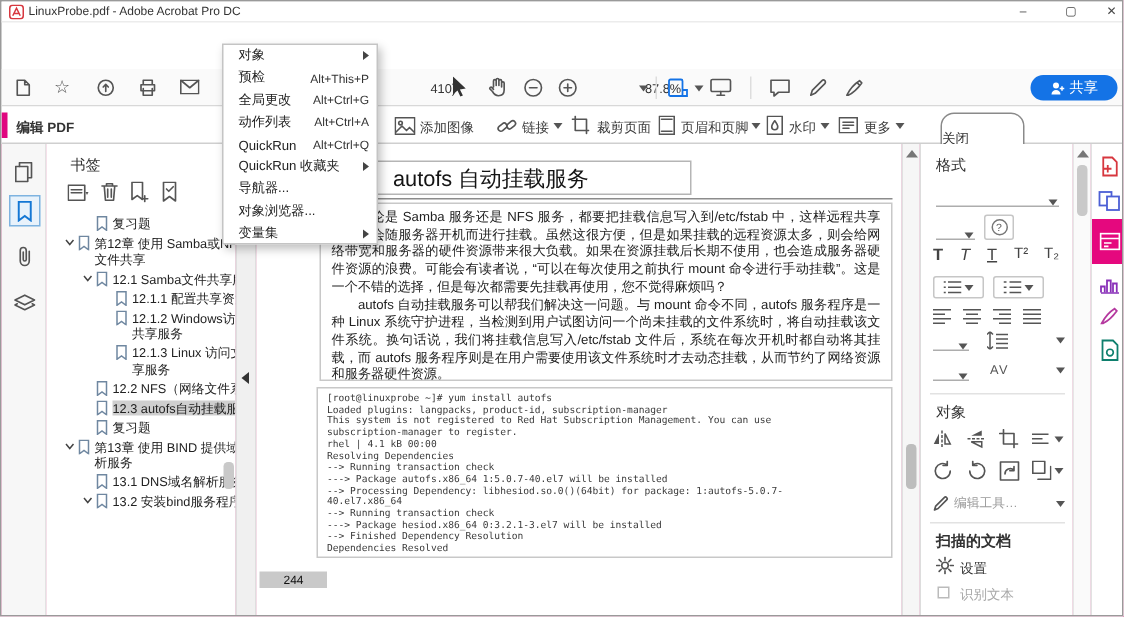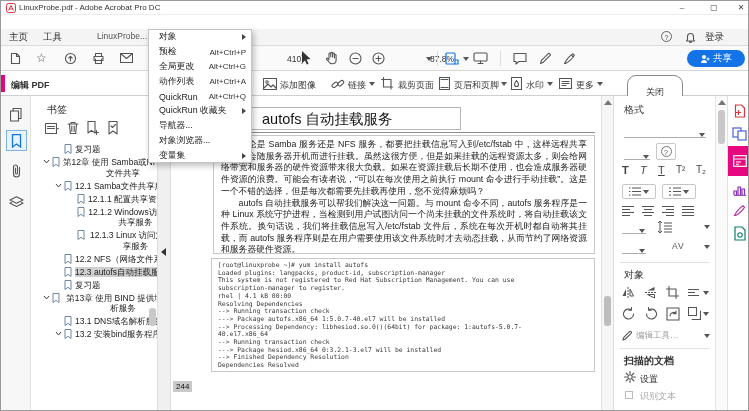--- a/index.html
+++ b/index.html
@@ -24,49 +24,49 @@
   
   #tabrow{left:0;top:28px;width:749px;height:17px;background:#f4f4f4;border-bottom:1px solid #dcdcdc;}
   .tab{position:absolute;top:2px;font-size:9.5px;color:#2b2b2b;}
   
   #toolbar1{left:0;top:45px;width:749px;height:25px;background:#fafafa;border-bottom:1px solid #d8d8d8;}
   #toolbar2{left:0;top:70px;width:749px;height:25px;background:#ffffff;border-bottom:1px solid #cfcfcf;}
   .tl{position:absolute;font-size:8.5px;color:#333;padding-left:35px;}
   .t2lab{position:absolute;top:8px;font-size:9px;color:#3b3b3b;white-space:nowrap;}
   .vsep{position:absolute;top:5px;width:1px;height:15px;background:#ddd;}
   #shareBtn{position:absolute;left:686px;top:4px;width:58px;height:17px;border-radius:9px;background:#1473e6;color:#fff;font-size:9.5px;display:flex;align-items:center;justify-content:center;gap:3px;}
-  #closeBtn{position:absolute;left:626px;top:4px;width:56px;height:34px;border-radius:9px;border:1px solid #8a8a8a;font-size:9px;color:#333;display:flex;align-items:center;justify-content:center;background:#fff;}
+  #closeBtn{position:absolute;left:626px;top:4px;width:56px;height:34px;border-radius:9px;border:1px solid #8a8a8a;font-size:9px;color:#333;display:flex;align-items:center;background:#fff;}
   
   #body{left:0;top:95px;width:749px;height:316px;background:#ec4899;}
   #leftrail{position:absolute;left:0;top:0;width:30px;height:316px;background:#f7f7f7;border-right:1px solid #e2e2e2;}
   #sidebar{position:absolute;left:30px;top:0;width:126px;height:316px;background:#fff;overflow:hidden;}
   #sbTitle{position:absolute;left:16px;top:7px;font-size:10px;color:#333;}
   #sbThumb{position:absolute;left:148px;top:212px;width:7px;height:18px;background:#c9c9c9;border-radius:3px;}
   #divider{position:absolute;left:156px;top:0;width:14px;height:316px;background:#f0f0f0;border-left:1px solid #dedede;border-right:1px solid #dedede;}
   
   #tree{position:absolute;left:0px;top:48px;width:152px;height:268px;overflow:hidden;}
   .bm{display:flex;align-items:flex-start;margin-bottom:2.5px;font-size:8.5px;line-height:10.5px;color:#222;}
   .bm .chev{flex:0 0 auto;margin:1px 2px 0 0;}
   .bm svg{flex:0 0 auto;margin:0 3px 0 0;}
-  .bm .bl{min-width:0;text-align:center;}
+  .bm .bl{min-width:0;}
   .bl.sel{background:#cfcfcf;}
   .pl1{padding-left:12px;}
   .pl2c{padding-left:24px;}
   .pl2{padding-left:33px;}
   .pl3{padding-left:46px;}
   
   #docarea{position:absolute;left:170px;top:0;width:430px;height:316px;background:#fff;overflow:hidden;}
   #headingBox{position:absolute;left:66px;top:11px;width:224px;height:23px;border:1px solid #b5b5b5;text-decoration:underline;}
   #headingBox .h{position:absolute;left:24px;top:2px;font-size:14.5px;color:#141414;white-space:nowrap;}
   #hrule{position:absolute;left:44px;top:36px;width:380px;border-top:1px solid #8c8c8c;}
   #paraBox{position:absolute;left:42px;top:39px;width:382px;height:119px;border:1px solid #c8c8c8;padding:3px 7px;}
   #paraBox p{margin:0;font-size:8.8px;line-height:11.7px;color:#222;text-align:justify;text-indent:2em;}
   #codeBox{position:absolute;left:40px;top:162px;width:384px;height:114px;border:1px solid #c8c8c8;}
   #codeBox pre{margin:0;padding:3px 6px;font-family:"DejaVu Sans Mono","Liberation Mono",monospace;font-size:6.4px;line-height:7.7px;color:#3a3a3a;white-space:pre;}
-  #pageBadge{position:absolute;left:2px;top:285px;background:#c9c9c9;padding:1px 3px;font-size:8px;color:#111;}
+  #pageBadge{position:absolute;left:2px;top:285px;background:#c9c9c9;padding:1px 16px;font-size:8px;color:#111;}
   
   #docscroll{position:absolute;left:600px;top:0;width:12px;height:316px;background:#f6f6f6;border-left:1px solid #e0e0e0;}
   #docThumb{position:absolute;left:2px;top:200px;width:7px;height:30px;background:#bdbdbd;border-radius:3px;}
   
   #fpanel{position:absolute;left:612px;top:0;width:102px;height:316px;background:#fff;border-left:1px solid #ddd;}
   .ptitle{position:absolute;font-size:10px;color:#323232;}
   .ufield{position:absolute;border-bottom:1px solid #adadad;height:14px;}
   .ufield .cd{position:absolute;right:1px;top:9px;}
   .btnbox{position:absolute;border:1px solid #c6c6c6;border-radius:2px;display:flex;align-items:center;justify-content:center;gap:2px;background:#fff;}
   .tbtn{position:absolute;font-size:11px;color:#444;}
@@ -97,30 +97,20 @@
       <rect x="0.5" y="0.5" width="9" height="9" rx="2" fill="#fff" stroke="#d7373f"></rect>
       <path d="M2.5 7.5 L5 2.5 L7.5 7.5 M3.6 6 h2.8" stroke="#d7373f" fill="none" stroke-width="1"></path>
     </svg>
     <span class="t">LinuxProbe.pdf - Adobe Acrobat Pro DC</span>
     <div class="winbtn" style="left:672px;">–</div>
     <div class="winbtn" style="left:704px;">▢</div>
     <div class="winbtn" style="left:731px;">✕</div>
   </div>
 
 
-  <div class="abs" id="tabrow">
-    <span class="tab" style="left:8px;">主页</span>
-    <span class="tab" style="left:42px;">工具</span>
-    <span class="tab" style="left:96px;font-size:8.5px;color:#555;">LinuxProbe...</span>
-    <span class="tab" style="left:660px;top:2px;width:11px;height:11px;border:1px solid #666;border-radius:50%;font-size:7px;text-align:center;line-height:11px;color:#555;">?</span>
-    <svg class="abs" style="left:684px;top:3px;" width="11" height="12">
-      <path class="ic" d="M5.5 1.5 c2 0 3 1.5 3 3 v3 l1 1.5 h-8 l1 -1.5 v-3 c0-1.5 1-3 3-3z M4.5 9.5 a1 1 0 0 0 2 0"></path>
-    </svg>
-    <span class="tab" style="left:704px;">登录</span>
-  </div>
 
   <div class="abs" id="toolbar1">
     <svg class="abs" style="left:8px;top:6px;" width="13" height="13">
       <path class="ic" d="M2.5 1.5 h5 l3 3 v7 h-8 z M7.5 1.5 v3 h3"></path>
     </svg>
     <span class="abs" style="left:35px;top:5px;font-size:12px;color:#555;">☆</span>
     <svg class="abs" style="left:63px;top:6px;" width="13" height="13">
       <circle class="ic" cx="6.5" cy="6.5" r="5"></circle>
         <path class="ic" d="M6.5 9 V4.5 M4.8 6 l1.7-1.7 1.7 1.7"></path>
     </svg>
@@ -455,21 +445,21 @@
         </div>
       <svg class="abs" style="left:44px;top:125px;" width="14" height="12">
         <path d="M2 0 v12 M0 2 l2 -2 2 2 M0 10 l2 2 2 -2" stroke="#555" fill="none"></path>
         <path d="M6 2 h8 M6 5 h8 M6 8 h8 M6 11 h8" stroke="#555"></path>
       </svg>
       <div class="abs cd" style="left:90px;top:129px;"></div>
 
       <div class="ufield" style="left:8px;top:144px;width:24px;">
           <div class="cd"></div>
         </div>
-      <span class="abs" style="left:58px;top:145px;font-size:8.5px;color:#555;letter-spacing:1px;">AV</span>
+      <span class="abs" style="left:46px;top:145px;font-size:8.5px;color:#555;letter-spacing:1px;">AV</span>
       <div class="abs cd" style="left:90px;top:149px;"></div>
 
       <div class="psep" style="top:166px;"></div>
       <span class="ptitle" style="left:10px;top:172px;">对象</span>
 
       <svg class="abs" style="left:8px;top:190px;" width="14" height="13">
         <path d="M6 1 v11" stroke="#555" stroke-dasharray="2 1"></path>
           <path d="M4 3 L0.5 10 H4 z" fill="#555"></path>
           <path d="M8 3 l3.5 7 H8 z" fill="none" stroke="#555"></path>
       </svg>
@@ -567,21 +557,21 @@
     </div>
   </div>
 
   <div id="dropdown">
     <div class="mi">
       <span class="lab">对象</span>
       <div class="cr"></div>
     </div>
     <div class="mi">
       <span class="lab">预检</span>
-      <span class="sc">Alt+Ctrl+P</span>
+      <span class="sc">Alt+This+P</span>
     </div>
     <div class="mi">
       <span class="lab">全局更改</span>
       <span class="sc">Alt+Ctrl+G</span>
     </div>
     <div class="mi">
       <span class="lab">动作列表</span>
       <span class="sc">Alt+Ctrl+A</span>
     </div>
     <div class="mi">

